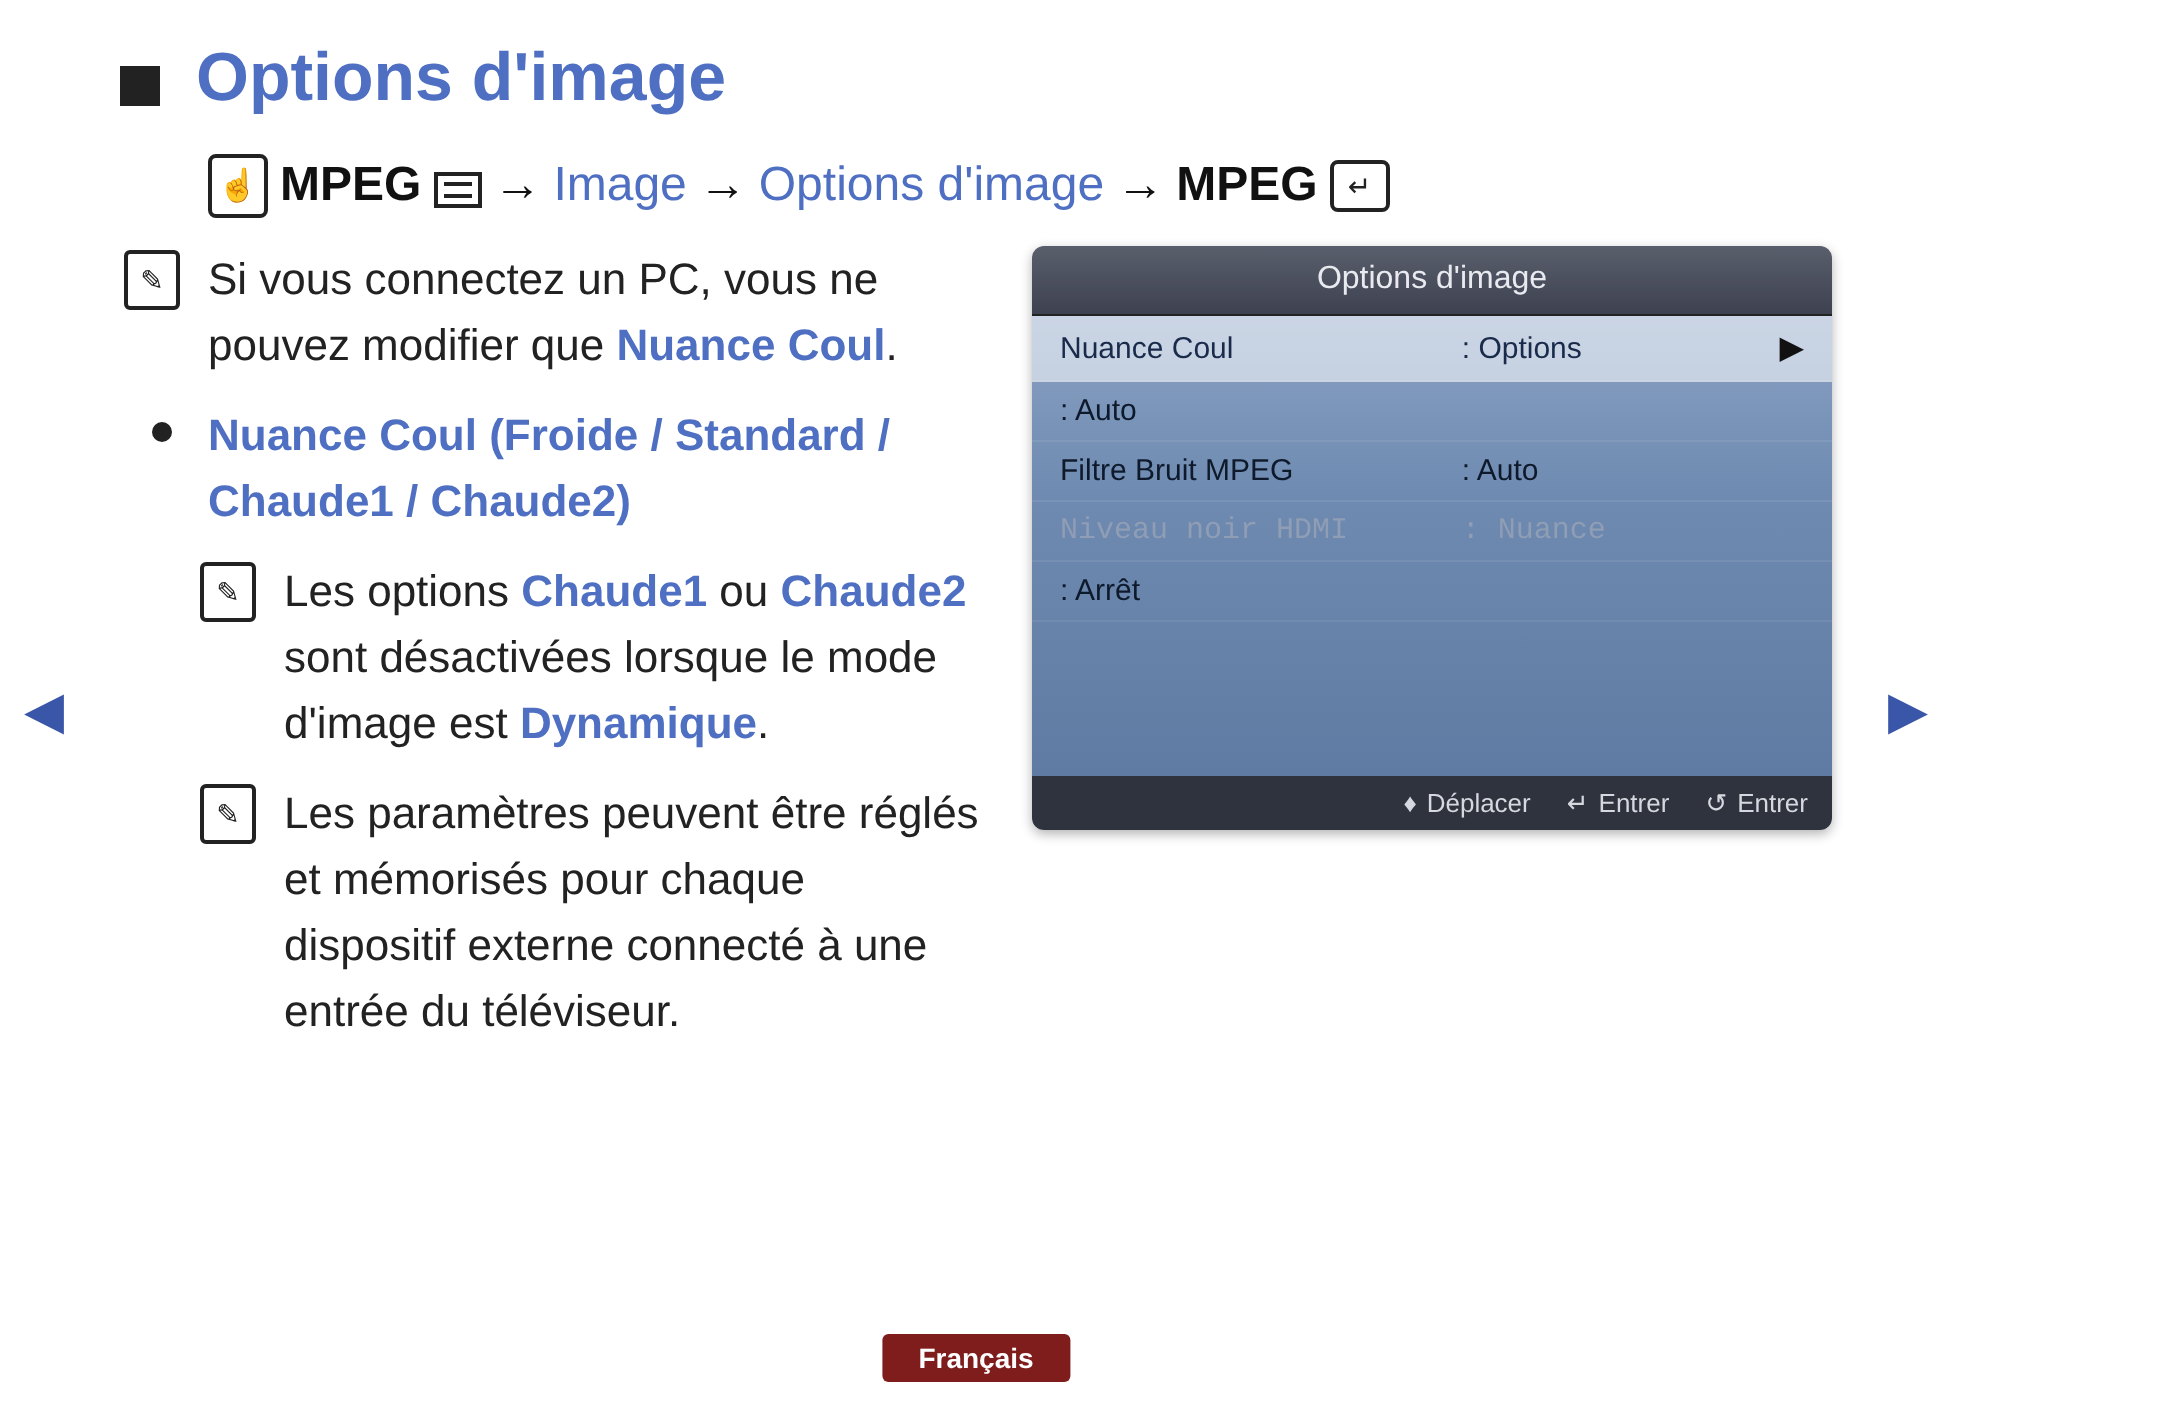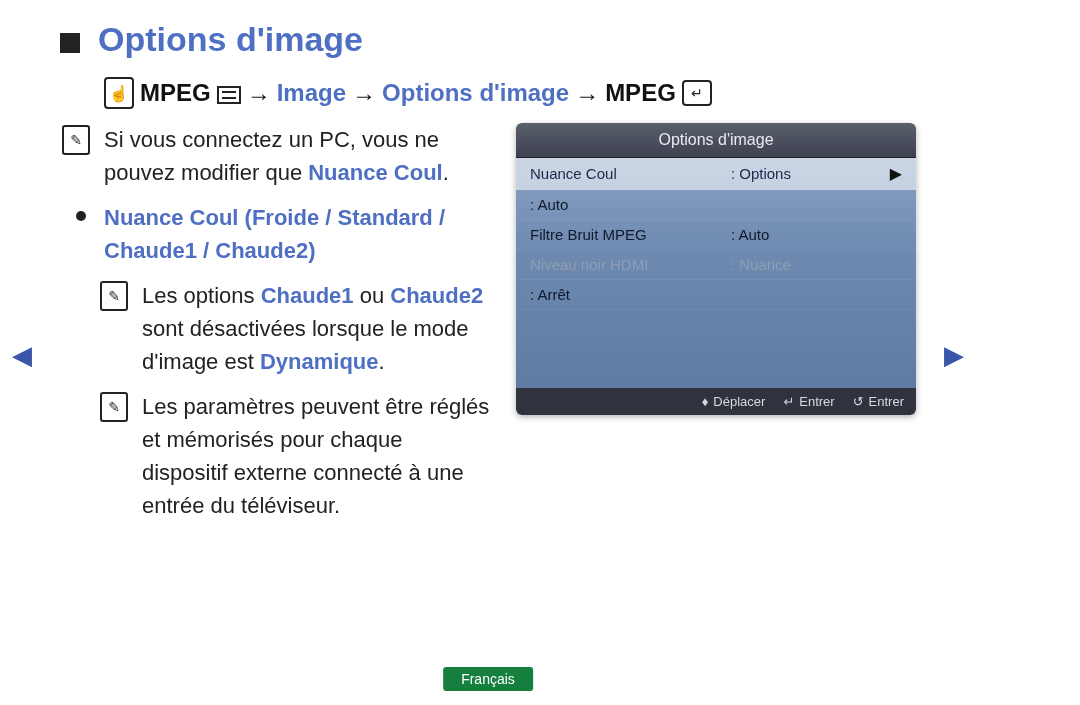--- a/index.html
+++ b/index.html
@@ -40,21 +40,21 @@
   .breadcrumb {
     margin-left: 44px;
     font-size: 24px;
     display: flex;
     align-items: center;
     flex-wrap: wrap;
     gap: 6px;
     margin-bottom: 14px;
   }
   .breadcrumb .strong { font-weight: bold; color: #111; }
-  .breadcrumb .link { color: #4e6fc2; font-weight: bold; }
+  .breadcrumb .link { color: #4e6fc2; font-weight: normal; }
   .breadcrumb .arrow { color: #111; }
   .icon-hand {
     display: inline-flex;
     width: 26px;
     height: 28px;
     border: 2px solid #222;
     border-radius: 4px;
     align-items: center;
     justify-content: center;
     font-size: 16px;
@@ -151,21 +151,21 @@
     align-items: center;
     padding: 6px 14px;
     color: #0e1a2c;
     border-bottom: 1px solid rgba(255,255,255,0.08);
   }
   .osd-row.selected {
     background: rgba(255,255,255,0.55);
     color: #1a2a4a;
     font-weight: 500;
   }
-  .osd-row.disabled { color: #8f9db5; }
+  .osd-row.disabled { color: #8f9db5; font-family: Liberation Mono, monospace; }
   .osd-label { flex: 0 0 54%; }
   .osd-value { flex: 1; }
   .osd-caret { font-size: 16px; color: #111; }
   .osd-footer {
     background: #2f333d;
     color: #d6d8df;
     display: flex;
     justify-content: flex-end;
     gap: 18px;
     padding: 6px 12px;
@@ -178,26 +178,26 @@
     font-size: 26px;
     cursor: pointer;
   }
   .nav-left { left: 12px; color: #3a56a8; }
   .nav-right { right: 12px; color: #3a56a8; }
   .lang-badge {
     position: absolute;
     bottom: 14px;
     left: 50%;
     transform: translateX(-50%);
-    background: #15803d;
+    background: #7f1d1d;
     color: #fff;
     font-size: 14px;
     padding: 4px 18px;
     border-radius: 3px;
-    font-weight: normal;
+    font-weight: bold;
   }
 </style>
 </head>
 <body>
 
 <div class="page">
 
   <div class="title-row">
     <div class="square-bullet"></div>
     <div class="title">Options d'image</div>

